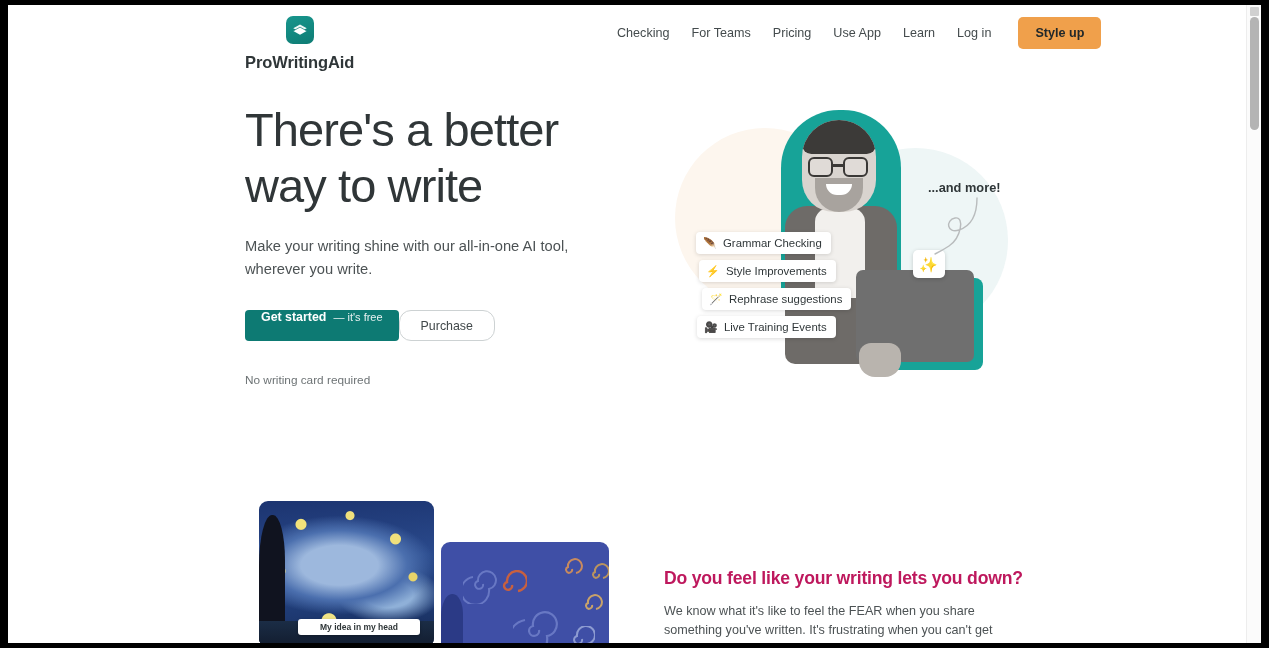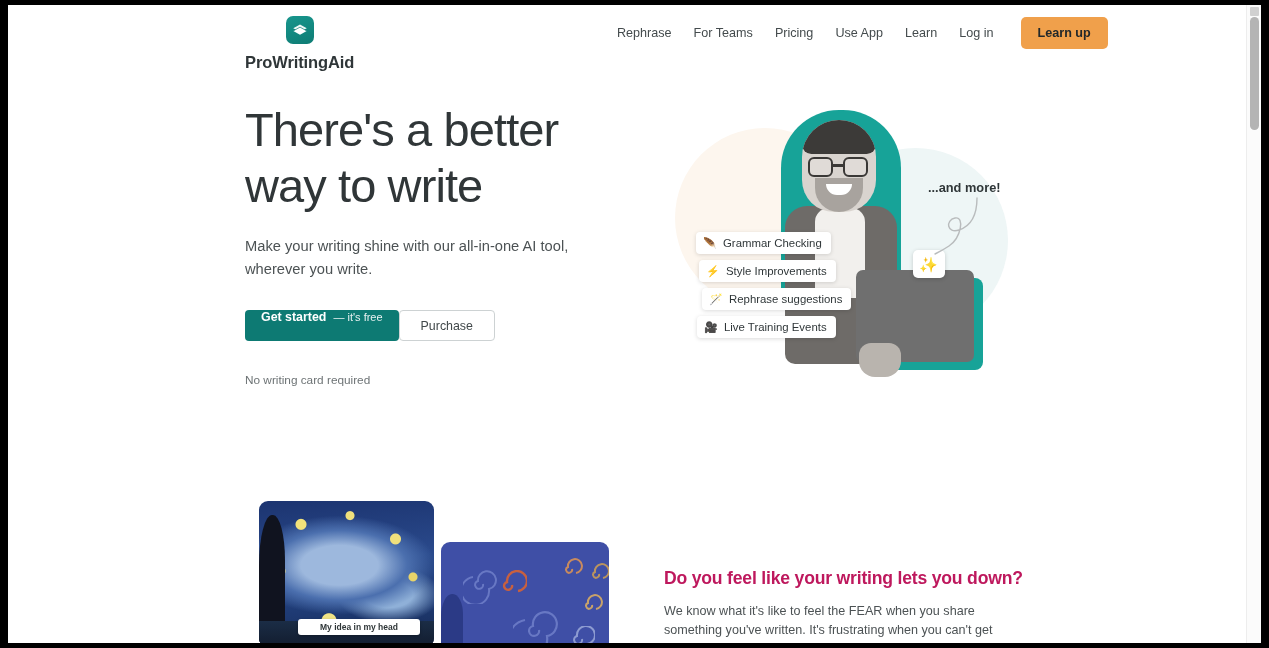--- a/index.html
+++ b/index.html
@@ -180,21 +180,21 @@
     gap: 7px;
     font-family: "Liberation Sans", sans-serif;
   }
   .btn-primary .lbl { font-weight: bold; }
   .btn-primary .sub { font-size: 11px; opacity: .9; font-weight: normal; }
 
   .btn-outline {
     background: #ffffff;
     color: #41484a;
     border: 1px solid #cdd2d3;
-    border-radius: 4px;
+    border-radius: 12px;
     padding: 0 21px;
     height: 31px;
     font-size: 12.4px;
     cursor: pointer;
     font-family: "Liberation Sans", sans-serif;
   }
 
   #hero-note {
     margin-top: 32px;
     font-size: 11.8px;
@@ -487,27 +487,27 @@
             <svg width="18" height="18" viewBox="0 0 24 24" aria-hidden="true">
               <path d="M3 13.2 L12 8.2 L21 13.2 L12 18.2 Z" fill="#ffffff"></path>
               <path d="M3 9.8 L12 4.8 L21 9.8 L12 14.8 Z" fill="#ffffff" opacity="0.93"></path>
               <path d="M3 13.2 L12 8.2 L21 13.2" fill="none" stroke="#0e7c74" stroke-width="0.9"></path>
             </svg>
           </span>
           <span class="brand-name">ProWritingAid</span>
         </a>
 
         <nav id="main-nav">
-          <a class="nav-link" href="#">Rephrase</a>
+          <a class="nav-link" href="#">Checking</a>
           <a class="nav-link" href="#">For Teams</a>
           <a class="nav-link" href="#">Pricing</a>
           <a class="nav-link" href="#">Use App</a>
           <a class="nav-link" href="#">Learn</a>
           <a class="nav-link" href="#">Log in</a>
-          <button class="nav-cta">Learn up</button>
+          <button class="nav-cta">Style up</button>
         </nav>
 
       </header>
 
       <div id="hero-copy">
         <h1 id="hero-title">There's a better
 way to write</h1>
         <p id="hero-sub">Make your writing shine with our all-in-one AI tool, wherever you write.</p>
 
         <div id="hero-actions">

